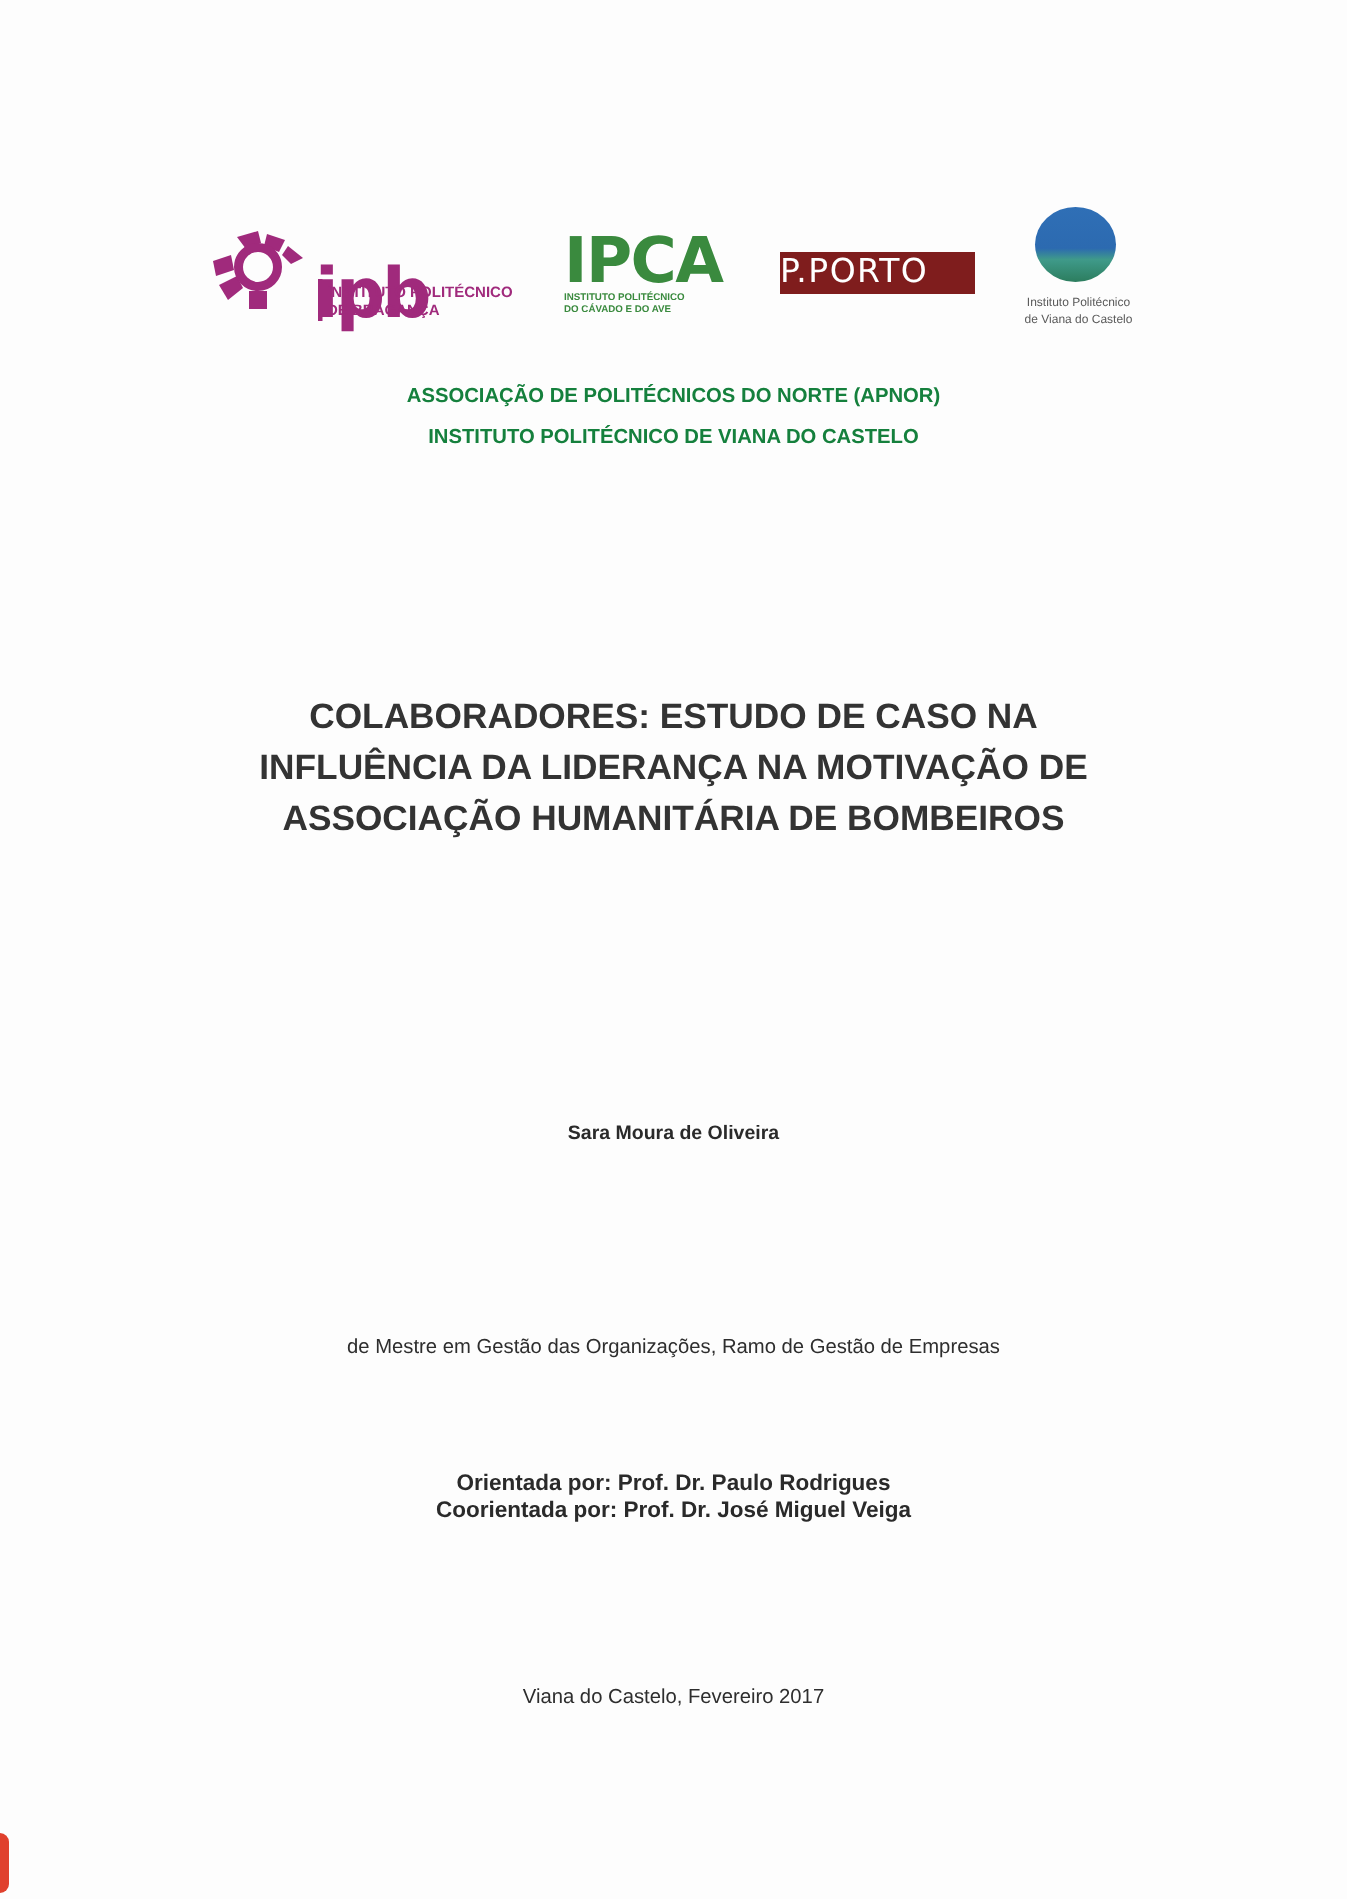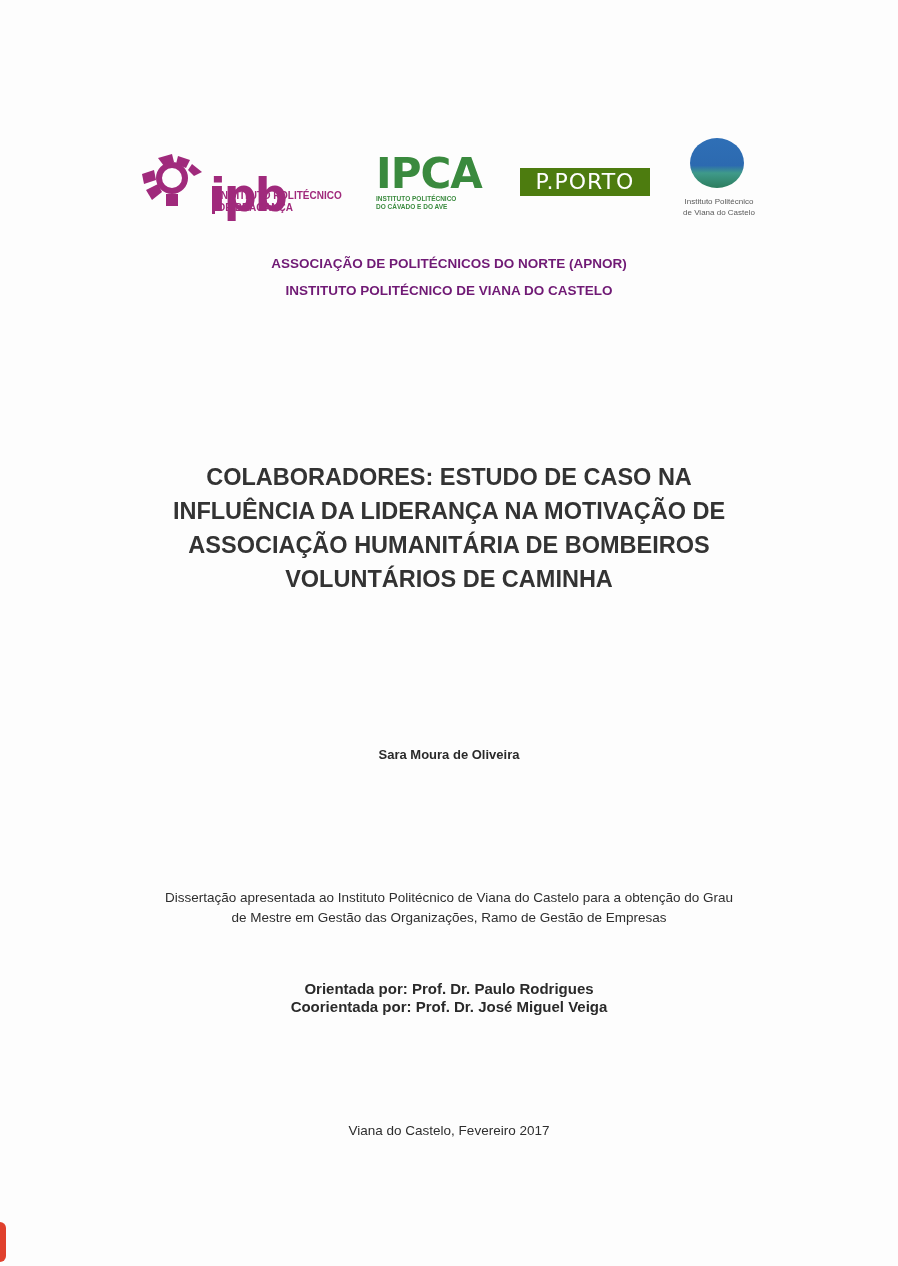--- a/index.html
+++ b/index.html
@@ -13,27 +13,27 @@
   
   .ipb-wrap { left: 138px; top: 150px; width: 230px; height: 70px; }
   .ipb-word { position: absolute; left: 72px; top: -6px; font-size: 46px; font-weight: bold; color: #a02a7c; letter-spacing: -2px; font-family: "DejaVu Sans", sans-serif; margin-top: 24px; }
   .ipb-sub { position: absolute; left: 80px; top: 40px; font-size: 10px; font-weight: bold; color: #a02a7c; line-height: 12px; white-space: nowrap; }
   .ipb-bar { position: absolute; left: 74px; top: 36px; width: 3px; height: 28px; background: #a02a7c; }
 
   .ipca-wrap { left: 376px; top: 153px; width: 120px; height: 60px; }
   .ipca-word { position: absolute; left: 0; top: -4px; font-size: 42px; font-weight: bold; color: #3a8a3e; letter-spacing: -1px; font-family: "DejaVu Sans", sans-serif; }
   .ipca-sub { position: absolute; left: 0; top: 42px; font-size: 6.5px; font-weight: bold; color: #3a8a3e; line-height: 8px; white-space: nowrap; }
 
-  .porto { left: 520px; top: 168px; width: 130px; height: 28px; background: #4d7c0f; color: #fff; font-size: 22px; text-align: center; line-height: 28px; letter-spacing: 1px; font-family: "DejaVu Sans", sans-serif; }
+  .porto { left: 520px; top: 168px; width: 130px; height: 28px; background: #7f1d1d; color: #fff; font-size: 22px; line-height: 28px; letter-spacing: 1px; font-family: "DejaVu Sans", sans-serif; }
 
   .ipvc-wrap { left: 664px; top: 138px; width: 110px; height: 85px; }
   .ipvc-globe { position: absolute; left: 26px; top: 0; width: 54px; height: 50px; border-radius: 50%; background: linear-gradient(180deg, #2f6fb6 0%, #2c6ab0 55%, #3f9a8a 70%, #2c7d5e 100%); }
   .ipvc-sub { position: absolute; left: 0; top: 58px; width: 110px; font-size: 8px; color: #5a5a5a; text-align: center; line-height: 11px; }
 
-  .org { font-size: 13.5px; font-weight: bold; color: #701a75; }
+  .org { font-size: 13.5px; font-weight: bold; color: #15803d; }
   .title { font-size: 23.5px; font-weight: bold; color: #333; line-height: 34px; }
   .author { font-size: 13px; font-weight: bold; color: #2a2a2a; }
   .diss { font-size: 13.5px; color: #2e2e2e; line-height: 20px; }
   .adv { font-size: 15px; font-weight: bold; color: #2a2a2a; }
   .place { font-size: 13.5px; color: #2e2e2e; }
   .edge-mark { left: 0; top: 1222px; width: 6px; height: 40px; background: #e0402d; border-radius: 0 20px 20px 0; }
 </style>
 </head>
 <body>
 
@@ -75,27 +75,25 @@
   </div>
 </div>
 
 <div class="center-line org" style="top:256px;">ASSOCIAÇÃO DE POLITÉCNICOS DO NORTE (APNOR)</div>
 <div class="center-line org" style="top:283px;">INSTITUTO POLITÉCNICO DE VIANA DO CASTELO</div>
 
 <div class="center-line title" style="top:460px;">
   <div>COLABORADORES: ESTUDO DE CASO NA</div>
   <div>INFLUÊNCIA DA LIDERANÇA NA MOTIVAÇÃO DE</div>
   <div>ASSOCIAÇÃO HUMANITÁRIA DE BOMBEIROS</div>
-  <div>VOLUNTÁRIOS DE CAMINHA</div>
 </div>
 
 <div class="center-line author" style="top:711px;margin-top:36px;">Sara Moura de Oliveira</div>
 
 <div class="center-line diss" style="top:888px;">
-  <div>Dissertação apresentada ao Instituto Politécnico de Viana do Castelo para a obtenção do Grau</div>
   <div>de Mestre em Gestão das Organizações, Ramo de Gestão de Empresas</div>
 </div>
 
 <div class="center-line adv" style="top:980px;">Orientada por: Prof. Dr. Paulo Rodrigues</div>
 <div class="center-line adv" style="top:984px;margin-top:14px;">Coorientada por: Prof. Dr. José Miguel Veiga</div>
 
 <div class="center-line place" style="top:1123px;">Viana do Castelo, Fevereiro 2017</div>
 
 <div class="abs edge-mark"></div>
 

